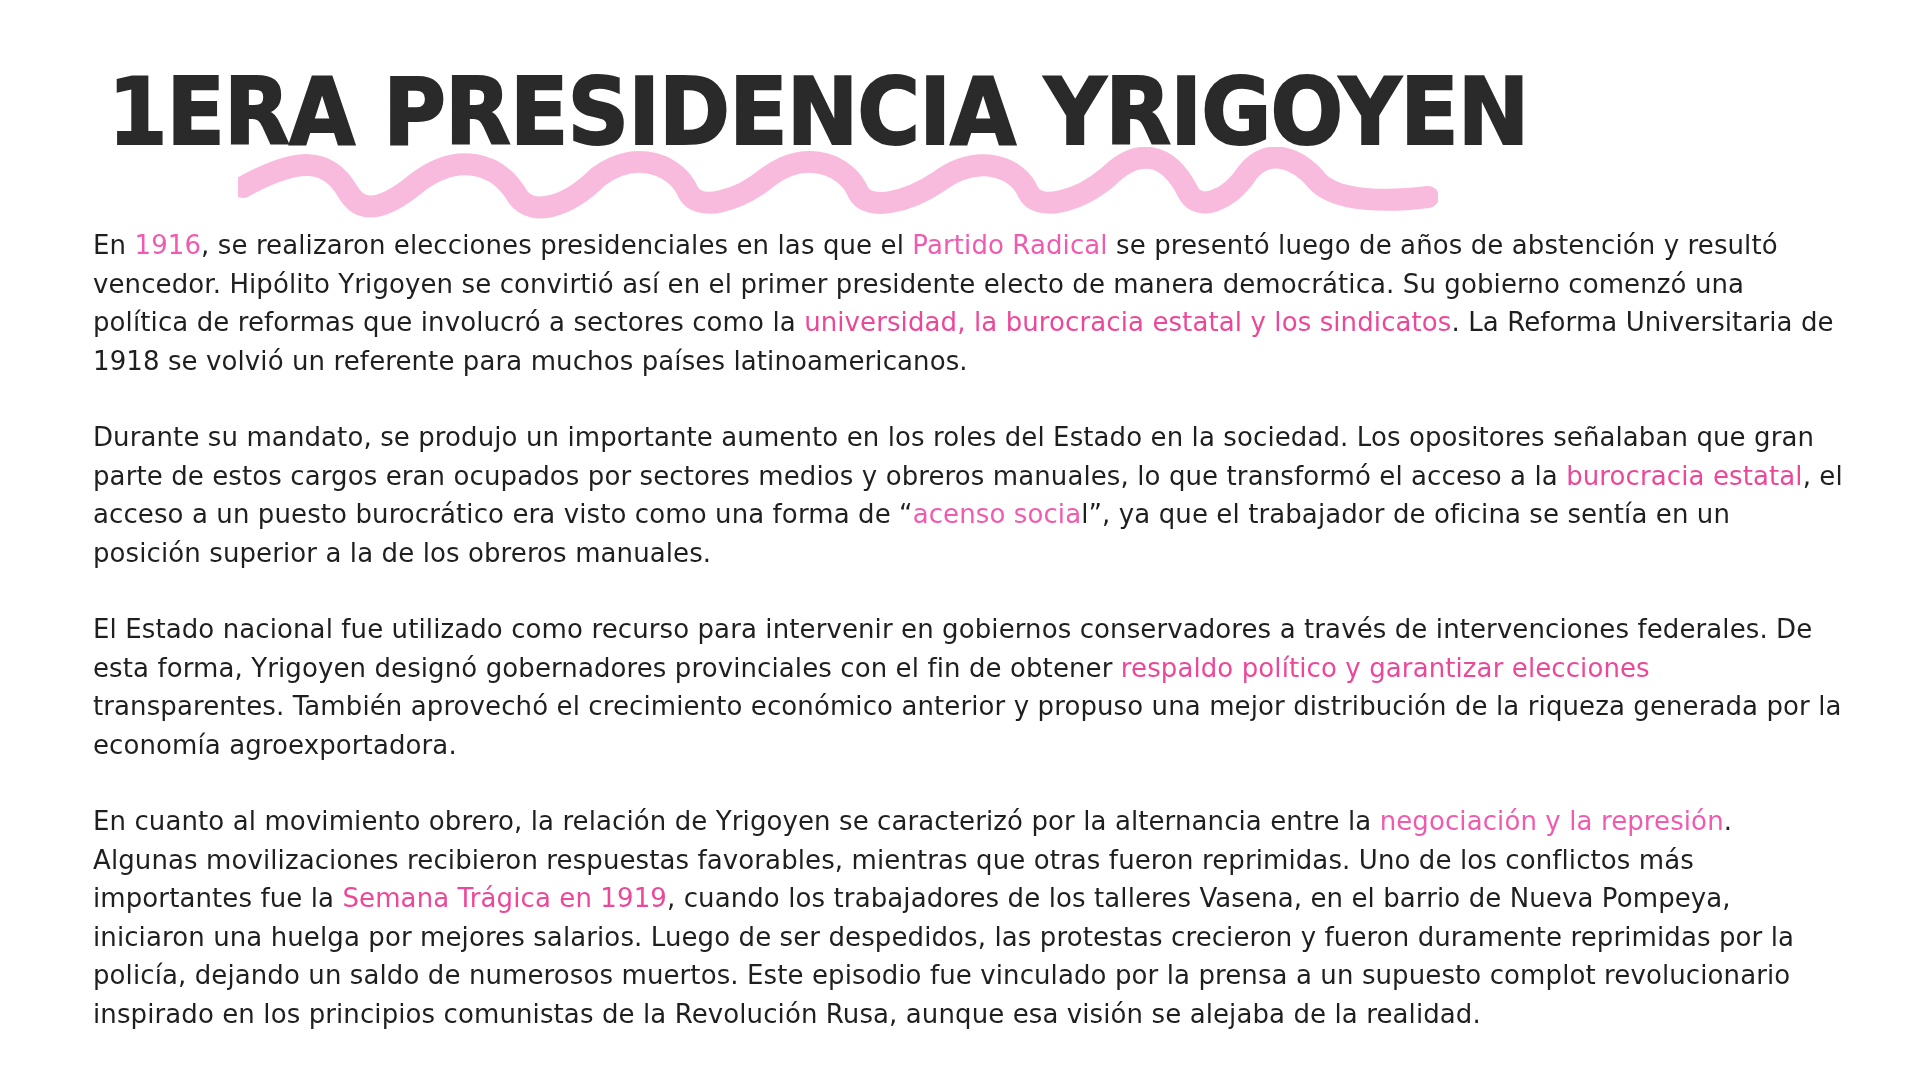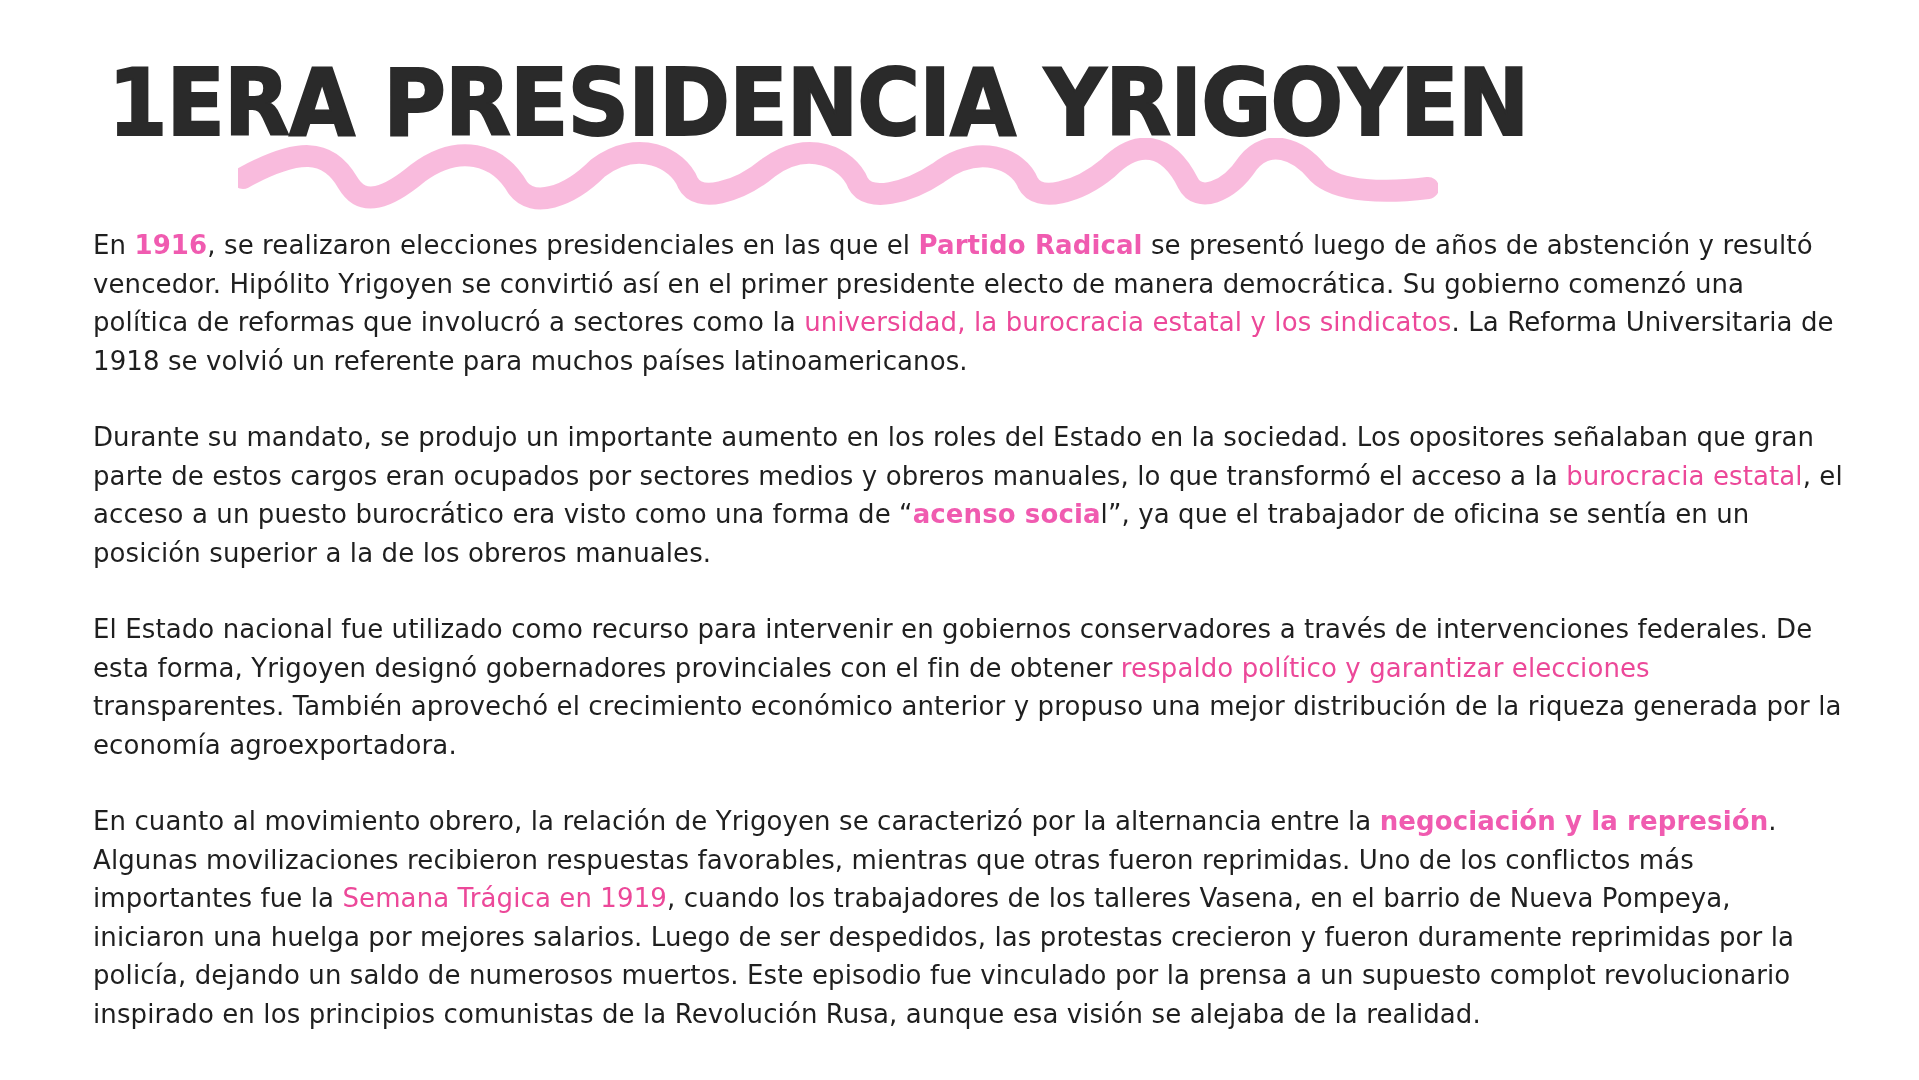--- a/index.html
+++ b/index.html
@@ -1,33 +1,33 @@
 <!DOCTYPE html>
 <html><head>
   <meta charset="utf-8">
   <style>
     html, body { margin: 0; padding: 0; }
     body {
       width: 1919px; height: 1080px; background: #ffffff; position: relative; overflow: hidden;
       font-family: "DejaVu Sans", sans-serif; color: #1f1f1f;
     }
-    .title-wrap { position: absolute; left: 108px; top: 58px; width: 1400px; height: 150px; }
+    .title-wrap { position: absolute; left: 108px; top: 67px; width: 1400px; height: 150px; }
     .squiggle { position: absolute; left: 130px; top: 80px; width: 1200px; height: 80px; }
     .title {
       position: relative; margin: 0; font-family: "DejaVu Sans", sans-serif; font-weight: 900;
       font-size: 92px; letter-spacing: -1px; color: #2a2a2a; line-height: 1; white-space: nowrap;
       transform: scaleX(0.93); transform-origin: left top; -webkit-text-stroke: 2px #2a2a2a;
     }
     .content { position: absolute; left: 93px; top: 226px; width: 1750px; }
     .para {
       margin: 0 0 38px 0; font-size: 26px; line-height: 38.5px; color: #1f1f1f;
       font-family: "DejaVu Sans", sans-serif; letter-spacing: 0.1px;
     }
     .hl { color: #ec4899; }
-    .hlb { color: #f05bb0; font-weight: bold; }
+    .hlb { color: #f05bb0; font-weight: normal; }
   </style>
 </head>
 <body>
 
 <div class="title-wrap">
   <svg class="squiggle" viewBox="0 0 1200 80" preserveAspectRatio="none">
     <path d="M 5 40 C 60 10, 90 10, 110 45 C 125 70, 150 60, 180 35 C 220 5, 260 15, 280 50 C 295 70, 330 60, 360 30 C 400 0, 440 20, 450 45 C 460 65, 500 55, 530 30 C 570 0, 610 20, 620 45 C 630 65, 670 55, 700 35 C 740 5, 780 20, 790 45 C 800 65, 840 55, 870 30 C 900 0, 930 5, 950 45 C 960 65, 990 55, 1010 25 C 1030 0, 1060 10, 1080 35 C 1100 55, 1150 55, 1190 50" fill="none" stroke="#f8b4d9" stroke-width="22" stroke-linecap="round" stroke-linejoin="round" opacity="0.9"></path>
   </svg>
   <h1 class="title">1ERA PRESIDENCIA YRIGOYEN</h1>
 </div>

